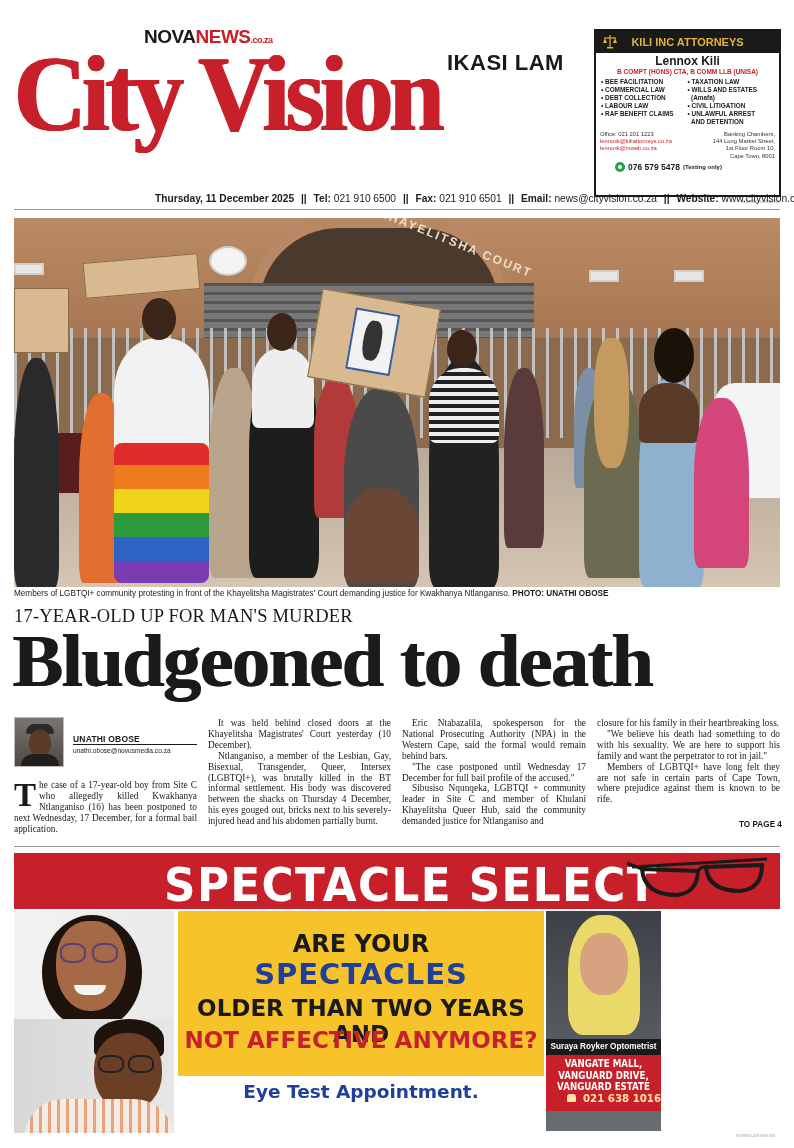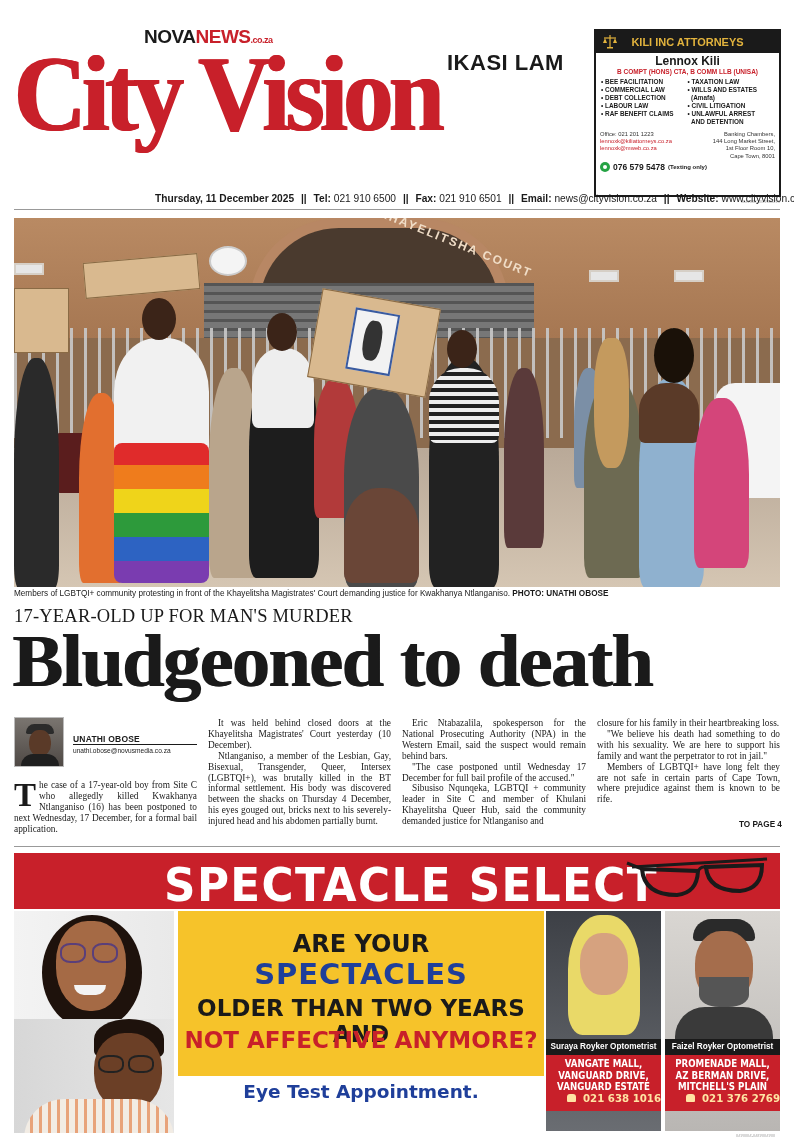--- a/index.html
+++ b/index.html
@@ -158,21 +158,21 @@
         <div class="red">lennoxk@kiliattorneys.co.za</div>
         <div class="red">lennoxk@mweb.co.za</div>
       </div>
       <div class="right">
         <div>Banking Chambers,</div>
         <div>144 Long Market Street,</div>
         <div>1st Floor Room 10,</div>
         <div>Cape Town, 8001</div>
       </div>
     </div>
-    <div class="kili-phone" style="position:absolute; left:4px; top:130px;">
+    <div class="kili-phone" style="position:absolute; left:19px; top:130px;">
       <span class="wa-icon"></span>
       <span>076 579 5478</span>
       <span class="small">(Texting only)</span>
     </div>
   </div>
   <div class="ad-code">#######-##########</div>
 
   <div class="dateline">
     <b>Thursday, 11 December 2025</b>
     <span class="sep">||</span>
@@ -253,21 +253,21 @@
   <div class="byline-email">unathi.obose@novusmedia.co.za</div>
 
   <div class="col col1">
     <p class="noindent"><span class="dropcap">T</span><span>he case of a 17-year-old boy from Site C who allegedly killed Kwakhanya Ntlanganiso (16) has been postponed to next Wednesday, 17 December, for a formal bail application.</span></p>
   </div>
   <div class="col col2">
     <p>It was held behind closed doors at the Khayelitsha Magistrates' Court yesterday (10 December).</p>
     <p>Ntlanganiso, a member of the Lesbian, Gay, Bisexual, Transgender, Queer, Intersex (LGBTQI+), was brutally killed in the BT informal settlement. His body was discovered between the shacks on Thursday 4 December, his eyes gouged out, bricks next to his severely-injured head and his abdomen partially burnt.</p>
   </div>
   <div class="col col3">
-    <p>Eric Ntabazalila, spokesperson for the National Prosecuting Authority (NPA) in the Western Email, said the suspect would remain behind bars.</p>
+    <p>Eric Ntabazalila, spokesperson for the National Prosecuting Authority (NPA) in the Western Cape, said the formal would remain behind bars.</p>
     <p>"The case postponed until Wednesday 17 December for full bail profile of the accused."</p>
     <p>Sibusiso Nqunqeka, LGBTQI + community leader in Site C and member of Khulani Khayelitsha Queer Hub, said the community demanded justice for Ntlanganiso and</p>
   </div>
   <div class="col col4">
     <p class="noindent">closure for his family in their heartbreaking loss.</p>
     <p>"We believe his death had something to do with his sexuality. We are here to support his family and want the perpetrator to rot in jail."</p>
     <p>Members of LGBTQI+ have long felt they are not safe in certain parts of Cape Town, where prejudice against them is known to be rife.</p>
   </div>
   <div class="to-page">TO PAGE 4</div>
 </article>
@@ -321,31 +321,15 @@
       <div class="opt-loc">
         <span class="line">VANGATE MALL,</span>
         <span class="line">VANGUARD DRIVE,</span>
         <span class="line">VANGUARD ESTATE</span>
         <span class="opt-phone">
             <span class="phone-icon"></span>
             <span>021 638 1016</span>
           </span>
       </div>
     </div>
-    <div class="opt opt2">
-      <div style="position:absolute;left:28px;top:8px;width:62px;height:22px;background:#2a2a2a;border-radius:30px 30px 6px 6px;"></div>
-      <div style="position:absolute;left:30px;top:20px;width:58px;height:72px;background:#a56d4c;border-radius:45%;"></div>
-      <div style="position:absolute;left:34px;top:66px;width:50px;height:30px;background:#555;border-radius:0 0 40% 40%;"></div>
-      <div style="position:absolute;left:10px;top:96px;width:98px;height:40px;background:#3a3a3a;border-radius:30px 30px 0 0;"></div>
-      <div class="opt-name">Faizel Royker Optometrist</div>
-      <div class="opt-loc">
-        <span class="line">PROMENADE MALL,</span>
-        <span class="line">AZ BERMAN DRIVE,</span>
-        <span class="line">MITCHELL'S PLAIN</span>
-        <span class="opt-phone">
-            <span class="phone-icon"></span>
-            <span>021 376 2769</span>
-          </span>
-      </div>
-    </div>
   </div>
 </section>
 <div class="spec-code">#######-##########</div>
 
 </body></html>

